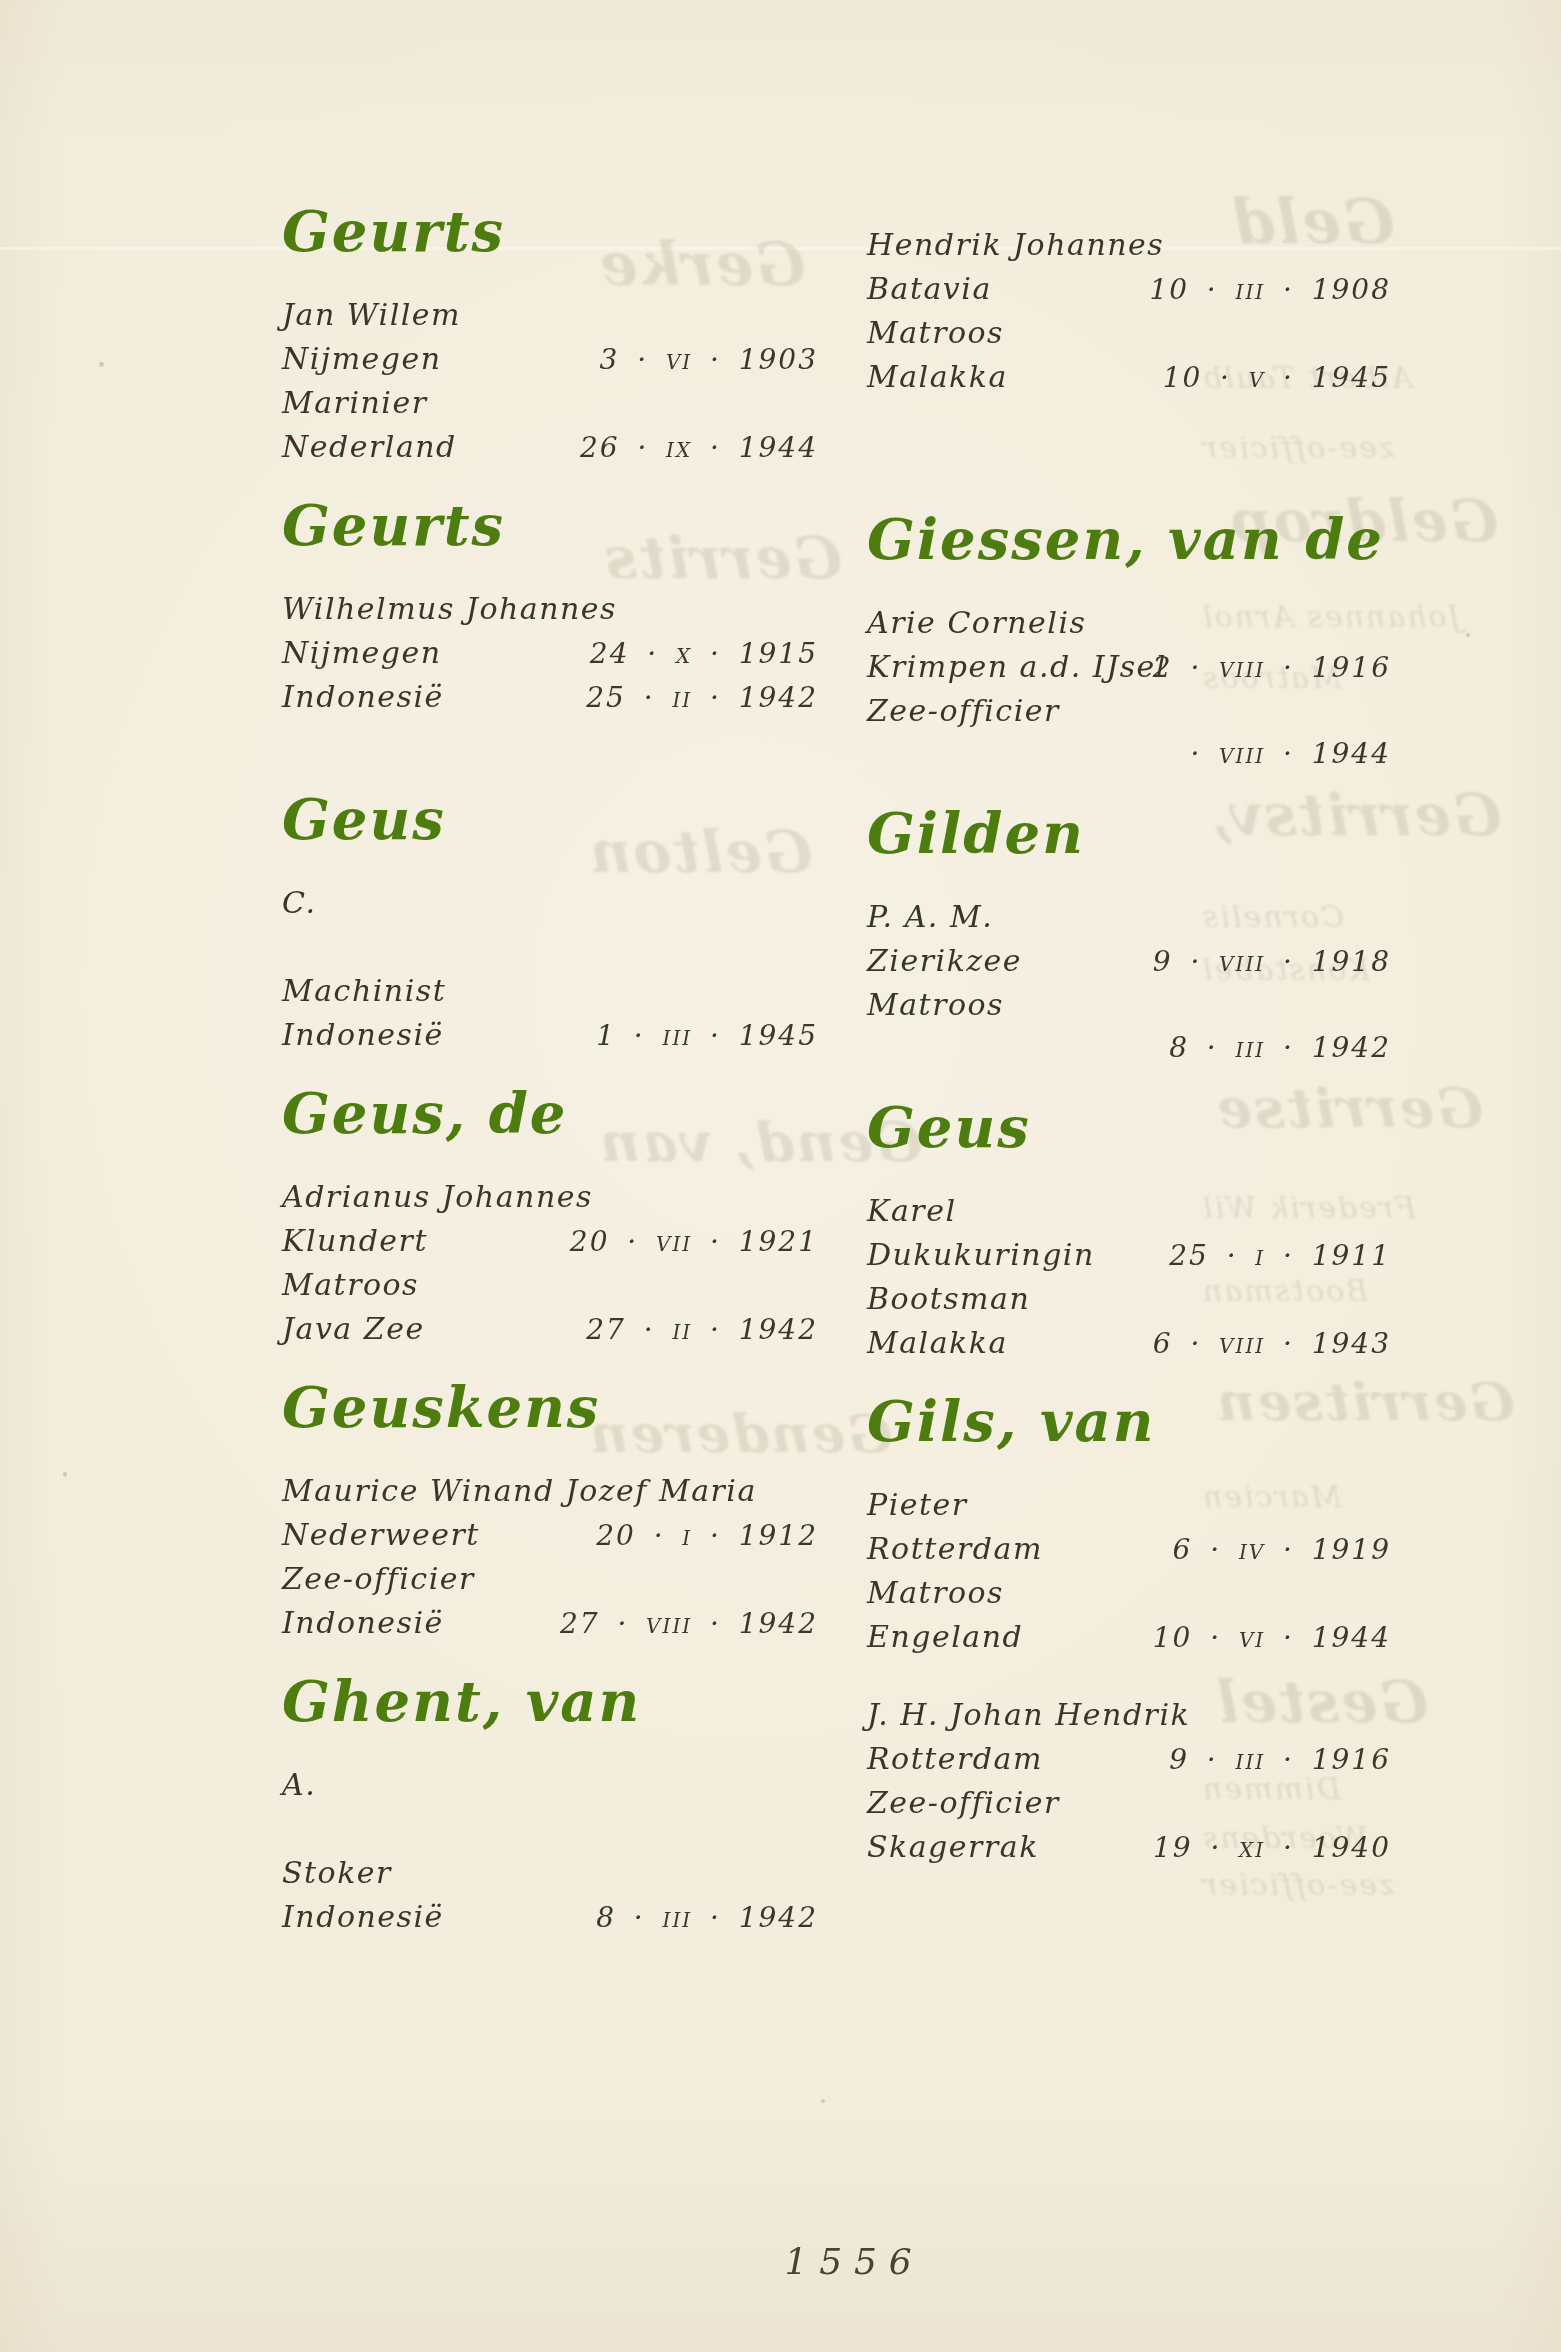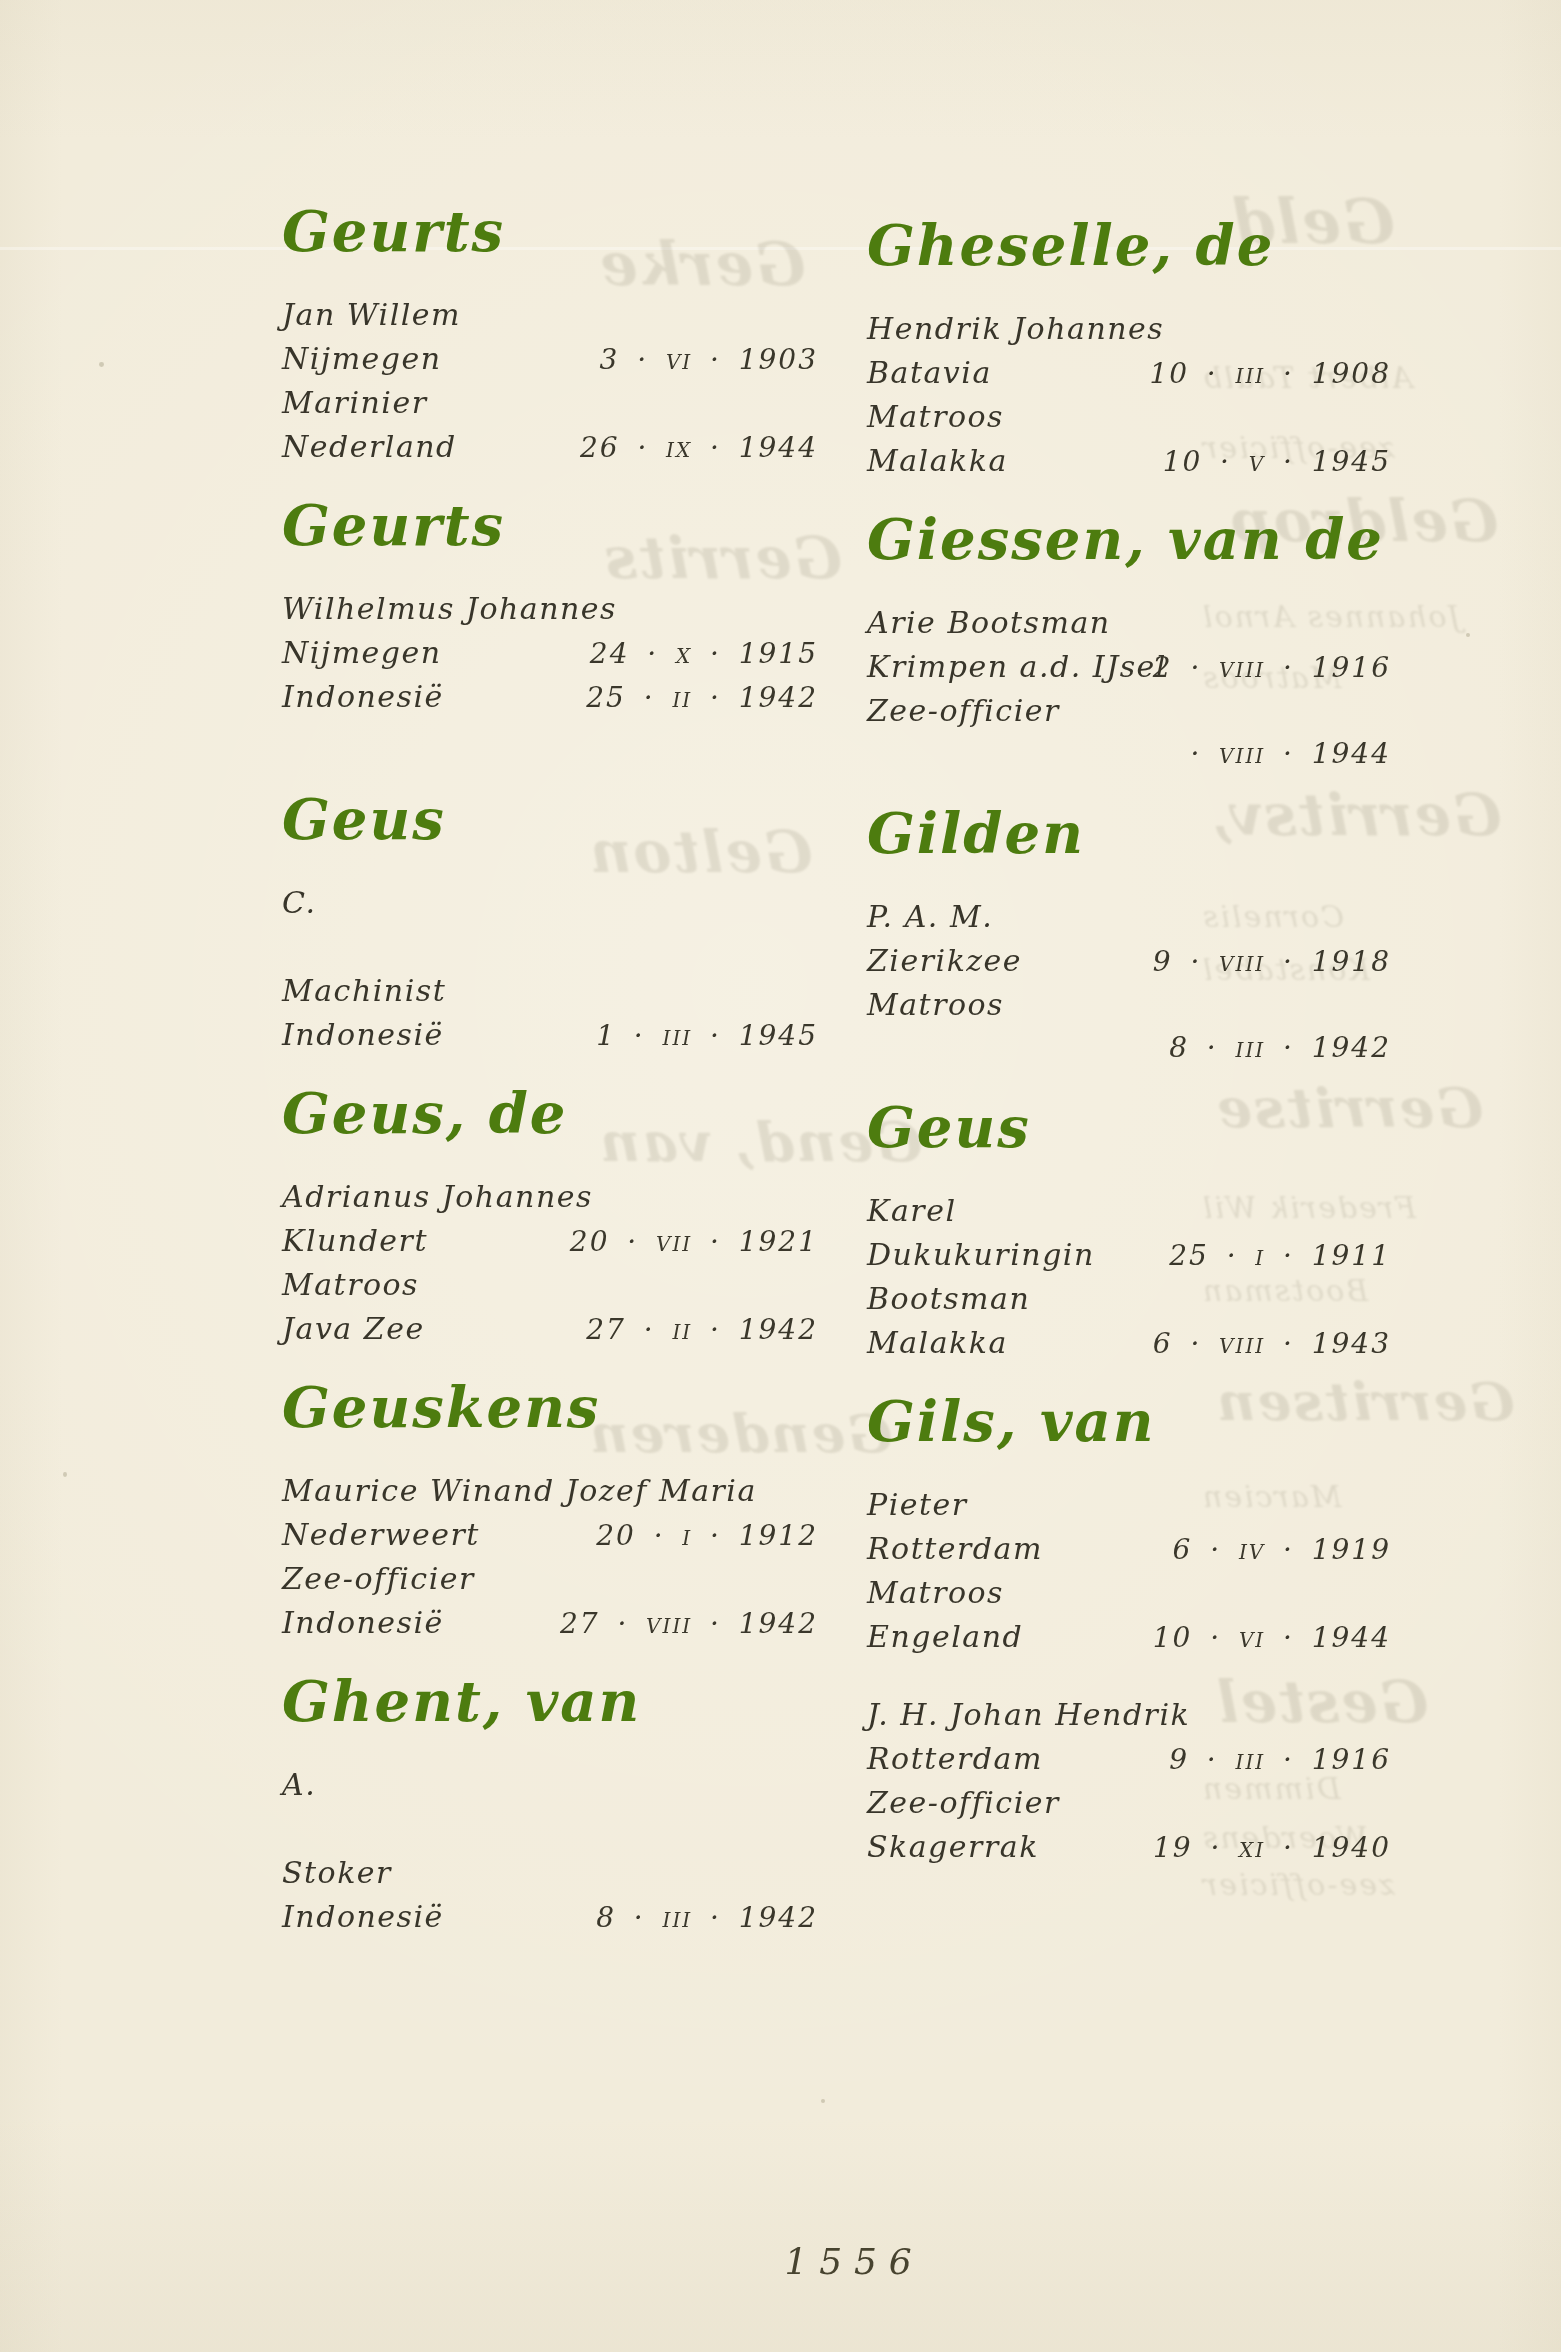--- a/index.html
+++ b/index.html
@@ -204,21 +204,20 @@
             <span class="date">8 · iii · 1942</span>
           </div>
       </div>
     </article>
 
   </section>
 
   <section class="col col-right">
 
     <article class="entry" style="top:203px">
-      <h2 class="surname">Gheselle, de</h2>
       <div class="rows">
         <div class="row">
             <span class="place">Hendrik Johannes</span>
           </div>
         <div class="row">
             <span class="place">Batavia</span>
             <span class="date">10 · iii · 1908</span>
           </div>
         <div class="row">
             <span class="place">Matroos</span>
@@ -227,21 +226,21 @@
             <span class="place">Malakka</span>
             <span class="date">10 · v · 1945</span>
           </div>
       </div>
     </article>
 
     <article class="entry" style="top:497px">
       <h2 class="surname">Giessen, van de</h2>
       <div class="rows">
         <div class="row">
-            <span class="place">Arie Bootsman</span>
+            <span class="place">Arie Cornelis</span>
           </div>
         <div class="row">
             <span class="place">Krimpen a.d. IJsel</span>
             <span class="date">2 · viii · 1916</span>
           </div>
         <div class="row">
             <span class="place">Zee-officier</span>
           </div>
         <div class="row">
             <span class="place"></span>

